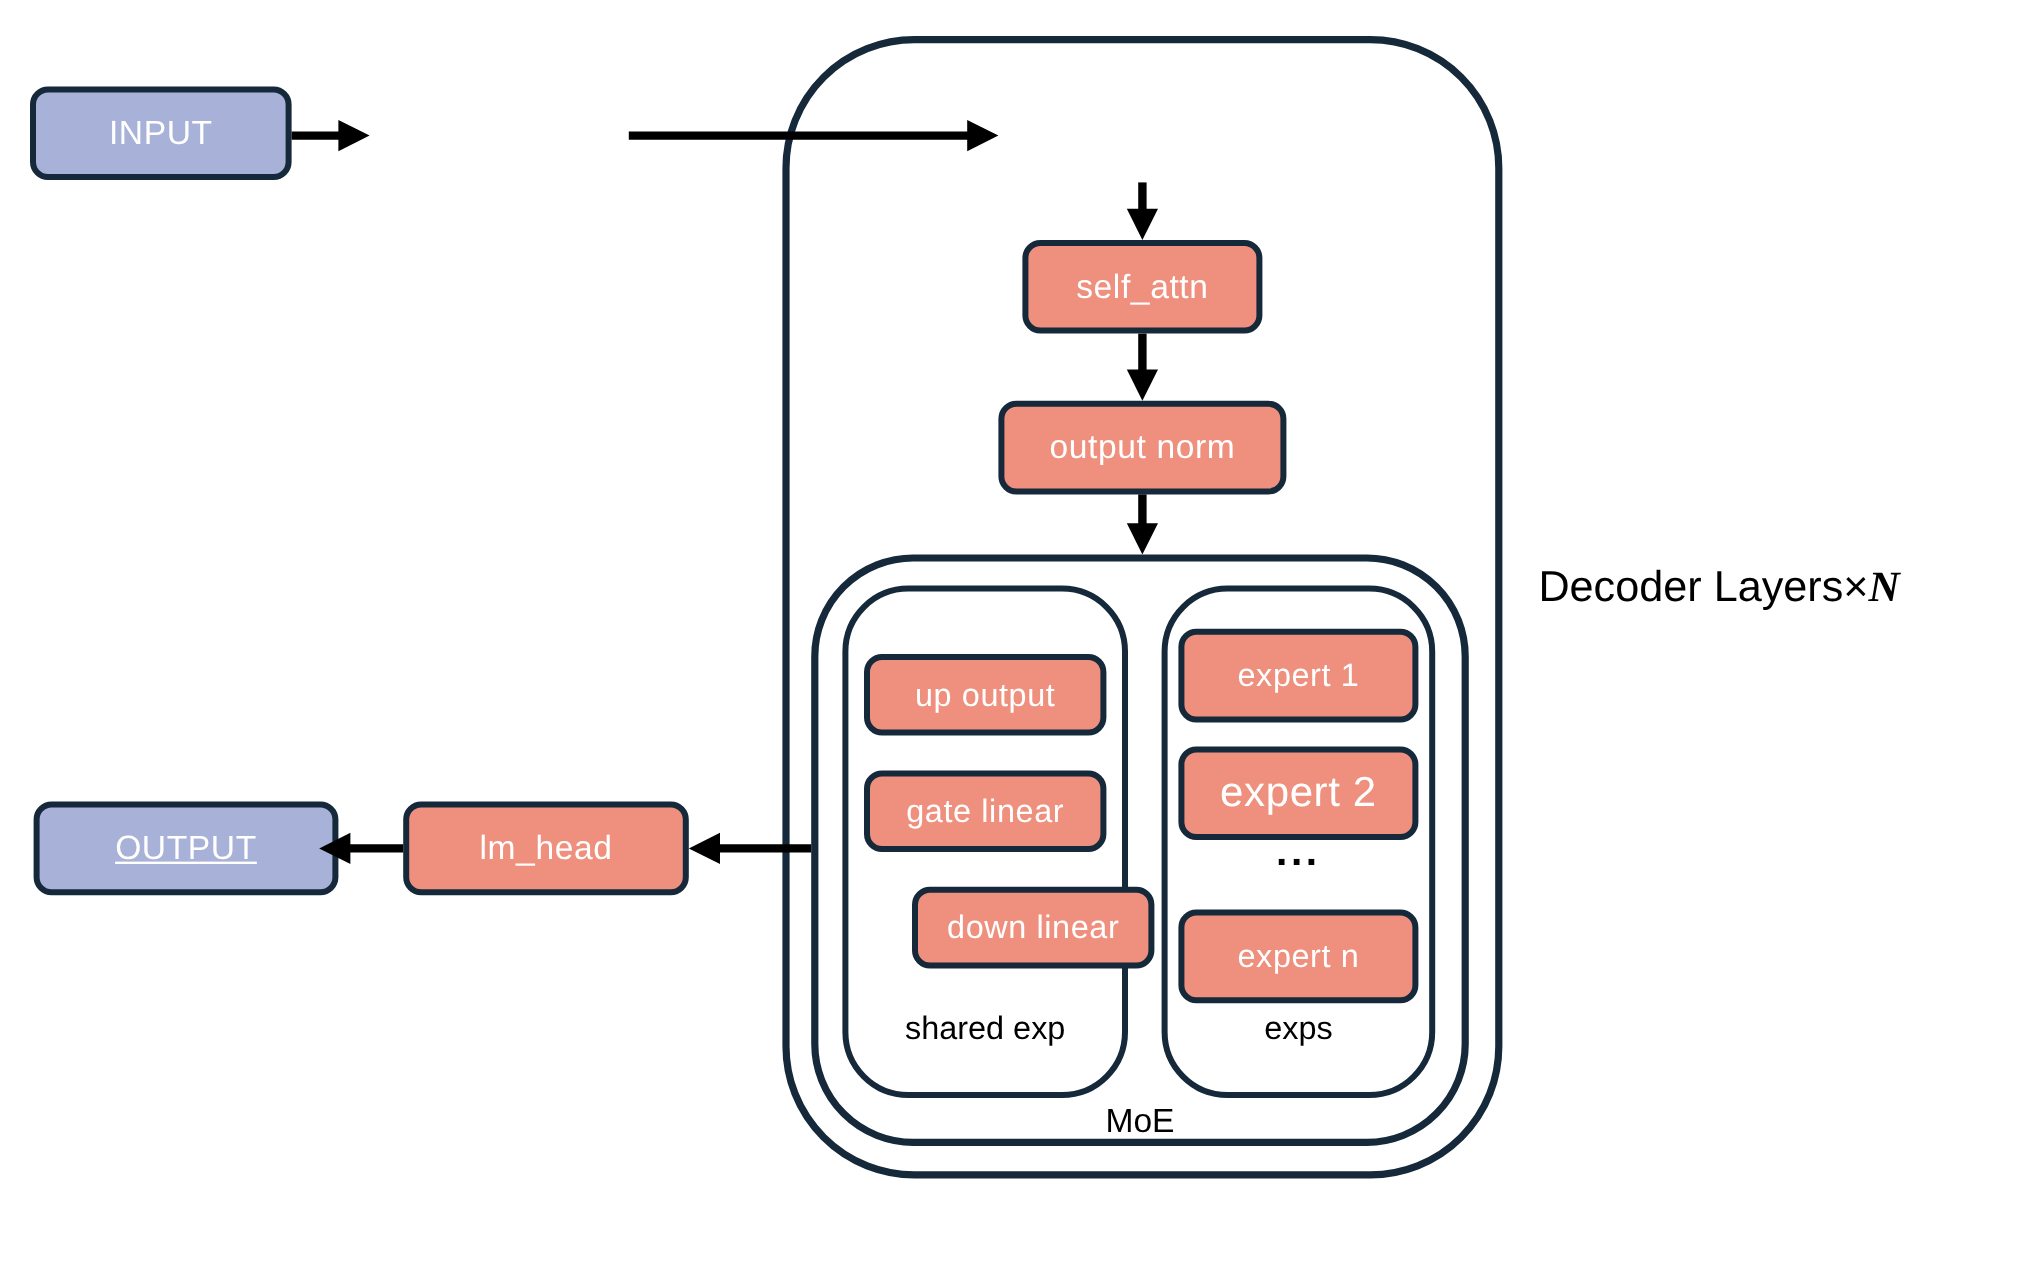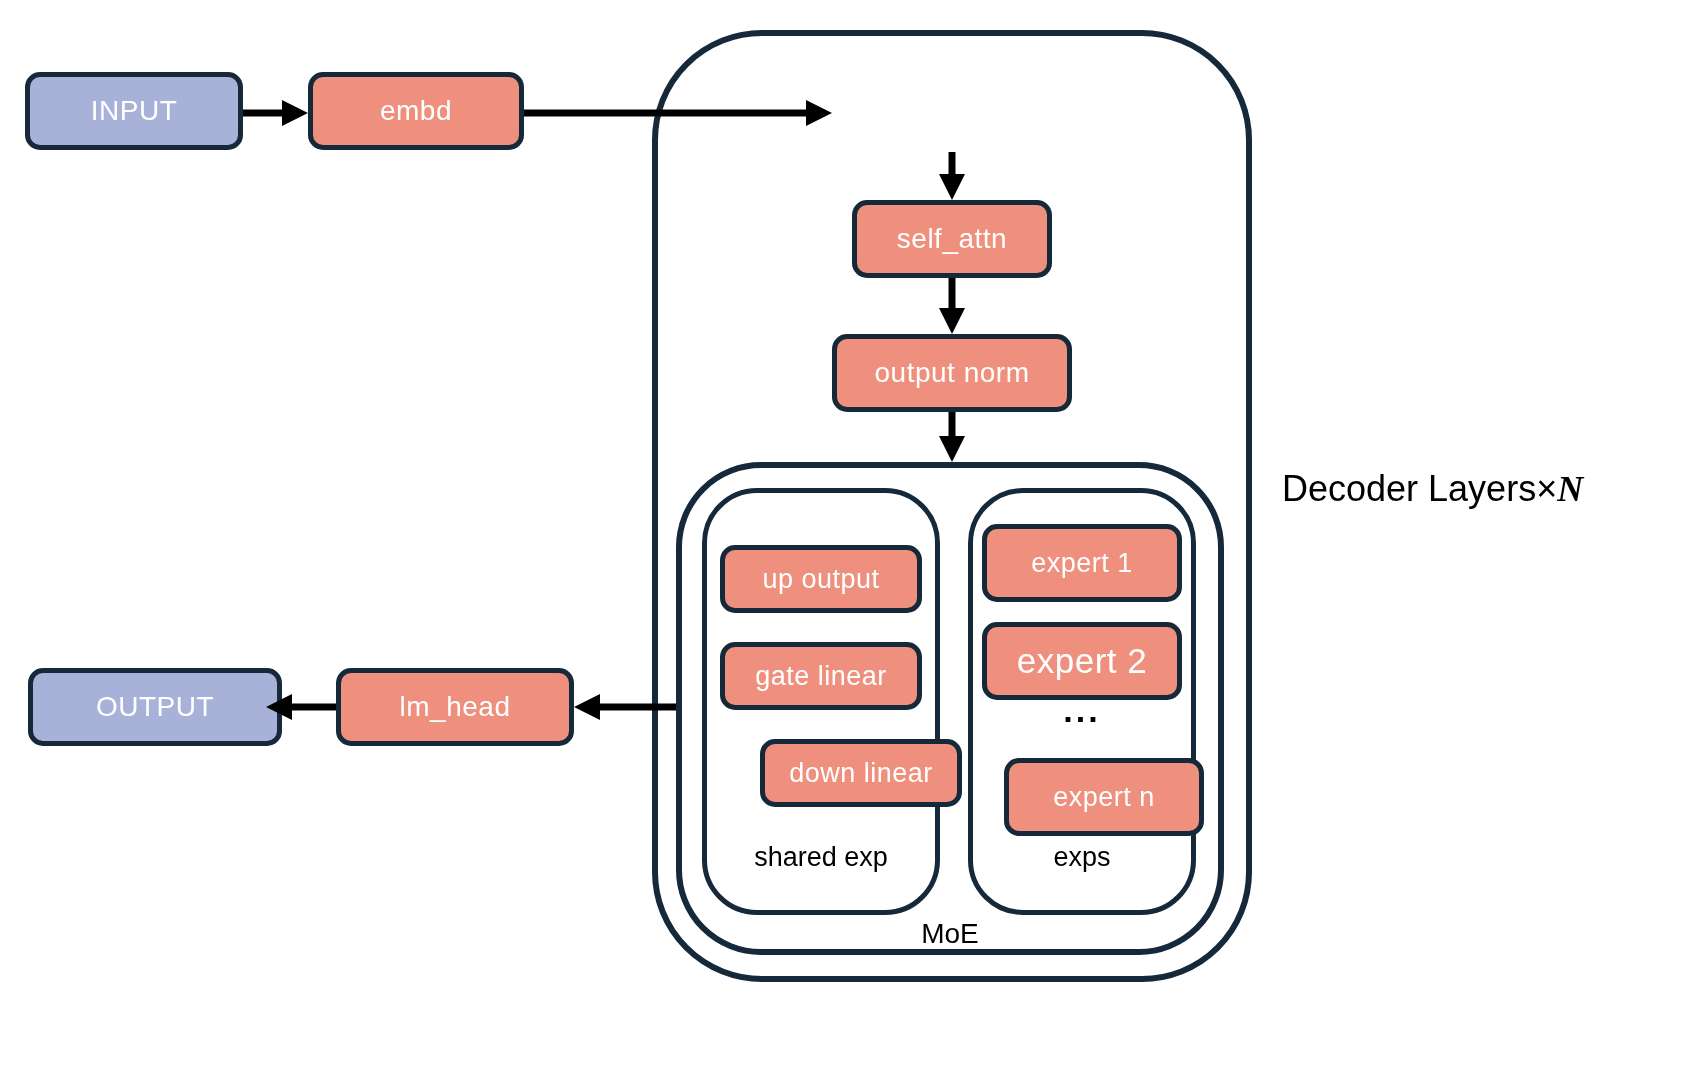--- a/index.html
+++ b/index.html
@@ -76,23 +76,20 @@
   <div class="container-box" style="left:676px; top:462px; width:548px; height:493px; border-radius:85px;"></div>
 
   <div class="container-box" style="left:702px; top:488px; width:238px; height:427px; border-radius:55px; border-width:5px;"></div>
 
   <div class="container-box" style="left:968px; top:488px; width:228px; height:427px; border-radius:55px; border-width:5px;"></div>
 
   <div class="node lavender" style="left:25px; top:72px; width:218px; height:78px;">
     <span>INPUT</span>
   </div>
 
-  <div class="node salmon" style="left:308px; top:72px; width:216px; height:78px;">
-    <span>embd</span>
-  </div>
 
 
   <div class="node salmon" style="left:832px; top:334px; width:240px; height:78px;">
     <span>output norm</span>
   </div>
 
   <div class="node salmon" style="left:852px; top:200px; width:200px; height:78px;">
     <span>self_attn</span>
   </div>
 
@@ -113,37 +110,37 @@
   </div>
 
   <div class="node salmon" style="left:982px; top:622px; width:200px; height:78px; font-size:35px;">
     <span>expert 2</span>
   </div>
 
   <div class="dots" style="left:1032px; top:700px; width:100px;">
     <span>...</span>
   </div>
 
-  <div class="node salmon" style="left:982px; top:758px; width:200px; height:78px; font-size:27px;margin-left:22px;">
+  <div class="node salmon" style="left:982px; top:758px; width:200px; height:78px; font-size:27px;">
     <span>expert n</span>
   </div>
 
   <div class="cap-label" style="left:702px; top:842px; width:238px; font-size:27px;">
     <span>shared exp</span>
   </div>
 
   <div class="cap-label" style="left:968px; top:842px; width:228px; font-size:27px;">
     <span>exps</span>
   </div>
 
   <div class="cap-label" style="left:850px; top:918px; width:200px;">
     <span>MoE</span>
   </div>
 
-  <div class="node lavender" style="left:28px; top:668px; width:254px; height:78px;">
+  <div class="node lavender" style="left:28px; top:668px; width:254px; height:78px;text-decoration:underline;">
     <span>OUTPUT</span>
   </div>
 
   <div class="node salmon" style="left:336px; top:668px; width:238px; height:78px;">
     <span>lm_head</span>
   </div>
 
   <div class="diagram-title">
     <span>Decoder Layers×</span><span class="nvar">N</span>
   </div>

